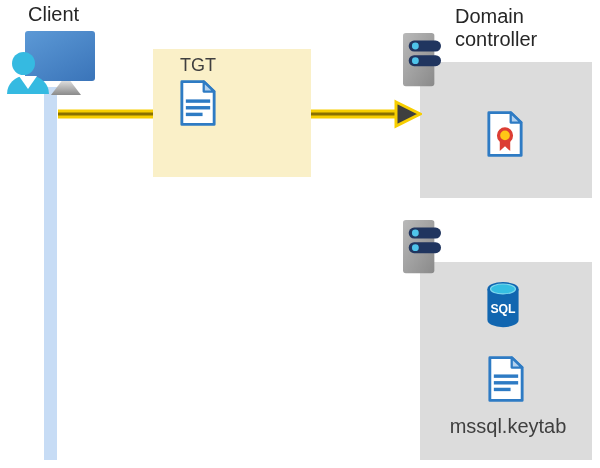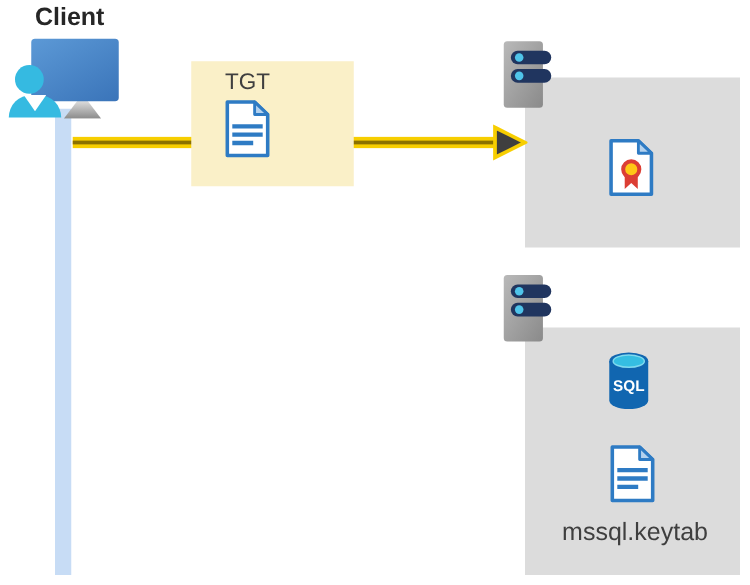--- a/index.html
+++ b/index.html
@@ -20,40 +20,40 @@
     --sql-cyan:#35BEE2;
     --text-dark:#262626;
     --text-gray:#3F3F3F;
   }
   html,body{margin:0;padding:0;background:#ffffff;}
   #canvas{
     position:relative;width:600px;height:468px;background:#ffffff;overflow:hidden;
     font-family:"Liberation Sans", sans-serif;color:var(--text-dark);
   }
   .abs{position:absolute;}
-  .heading{font-weight:bold;font-size:20px;line-height:1.15;color:var(--text-dark);}
+  .heading{font-weight:normal;font-size:20px;line-height:1.15;color:var(--text-dark);}
   .small-label{font-size:18px;color:var(--text-gray);}
   
   .monitor-screen{left:25px;top:31px;width:70px;height:50px;border-radius:3px;
     background:linear-gradient(150deg,#5C99D6 0%,#3A74B9 100%);z-index:4;}
   .monitor-stand{left:51px;top:80px;width:30px;height:15px;z-index:3;
     background:linear-gradient(180deg,#E2E2E2 0%,#8A8A8A 100%);
     clip-path:polygon(38% 0,62% 0,100% 100%,0 100%);}
   .person-head{left:12px;top:52px;width:23px;height:23px;border-radius:50%;
     background:var(--person-cyan);z-index:5;}
   .person-body{left:7px;top:76px;width:42px;height:18px;border-radius:21px 21px 0 0;
     background:var(--person-cyan);z-index:5;}
   .person-collar{left:19px;top:76px;width:18px;height:13px;background:#ffffff;
     clip-path:polygon(0 0,100% 0,50% 100%);z-index:6;}
   .lifeline{left:44px;top:87px;width:13px;height:373px;background:var(--lifeline-blue);z-index:1;}
   .client-label{left:28px;top:3px;}
   
   .arrow-svg{left:58px;top:98px;width:364px;height:33px;z-index:2;}
   
-  .tickets-box{left:153px;top:49px;width:130px;height:100px;background:var(--box-yellow);z-index:3;}
+  .tickets-box{left:153px;top:49px;width:130px;height:128px;background:var(--box-yellow);z-index:3;padding-left:28px;}
   .ticket-item{position:absolute;top:6px;width:44px;text-align:center;}
   .ticket-item .small-label{display:block;margin-bottom:3px;}
   .ticket-1{left:23px;}
   .ticket-2{left:80px;}
   
   .dc-box{left:420px;top:62px;width:172px;height:136px;background:var(--box-gray);z-index:0;}
   .linux-box{left:420px;top:262px;width:172px;height:198px;background:var(--box-gray);z-index:0;}
   .dc-label{left:455px;top:5px;width:120px;}
   .linux-label{left:457px;top:227px;width:135px;}
   .dc-server{left:402px;top:32px;z-index:3;}
@@ -94,20 +94,21 @@
         <path class="doc-outline" d="M3 2.5 H26 L37 13 V47.5 H3 Z"></path>
         <path class="doc-fold" d="M26 2.5 V13 H37 Z"></path>
         <line class="doc-line" x1="9" y1="23" x2="31" y2="23"></line>
         <line class="doc-line" x1="9" y1="30" x2="31" y2="30"></line>
         <line class="doc-line" x1="9" y1="37" x2="23" y2="37"></line>
       </svg>
     </div>
   </div>
 
   <div class="abs dc-box"></div>
+  <div class="abs heading dc-label">Domain controller</div>
   <svg class="abs dc-server" width="40" height="57" viewBox="0 0 42 60">
     <rect x="1" y="1" width="33" height="56" rx="3" fill="url(#srvGrad1)"></rect>
     <defs>
       <linearGradient id="srvGrad1" x1="0" y1="0" x2="1" y2="1">
         <stop offset="0" stop-color="#B9B9B9"></stop>
           <stop offset="1" stop-color="#8A8A8A"></stop>
       </linearGradient>
     </defs>
     <rect x="7" y="9" width="34" height="11.5" rx="5.7" fill="var(--pill-navy)"></rect>
     <circle cx="14" cy="14.7" r="3.6" fill="var(--dot-cyan)"></circle>

